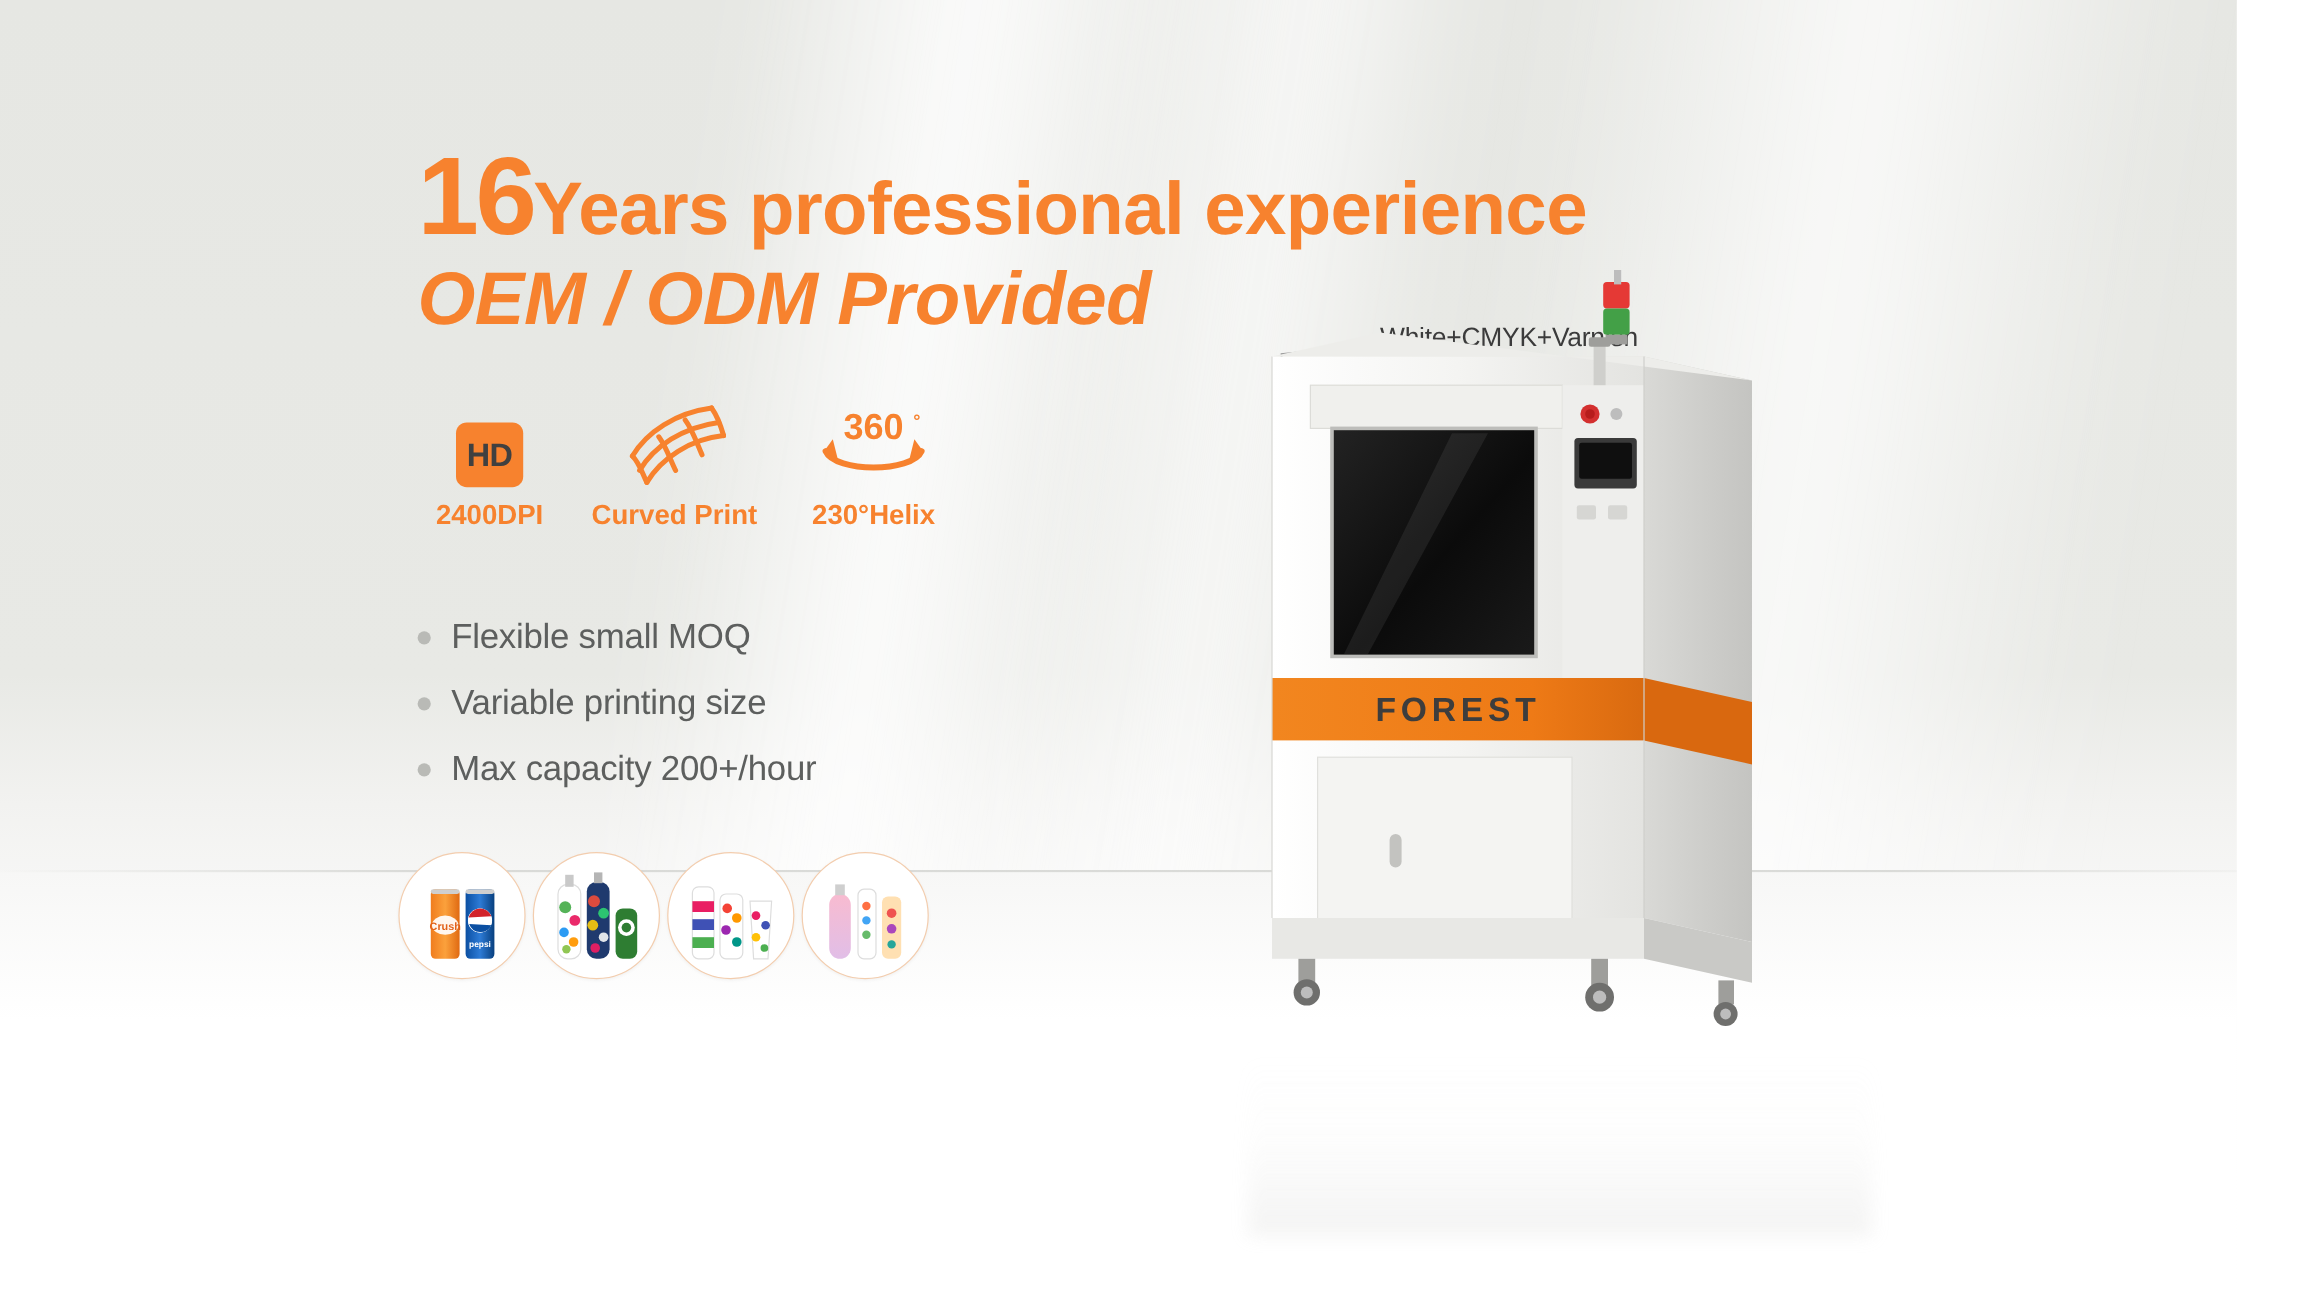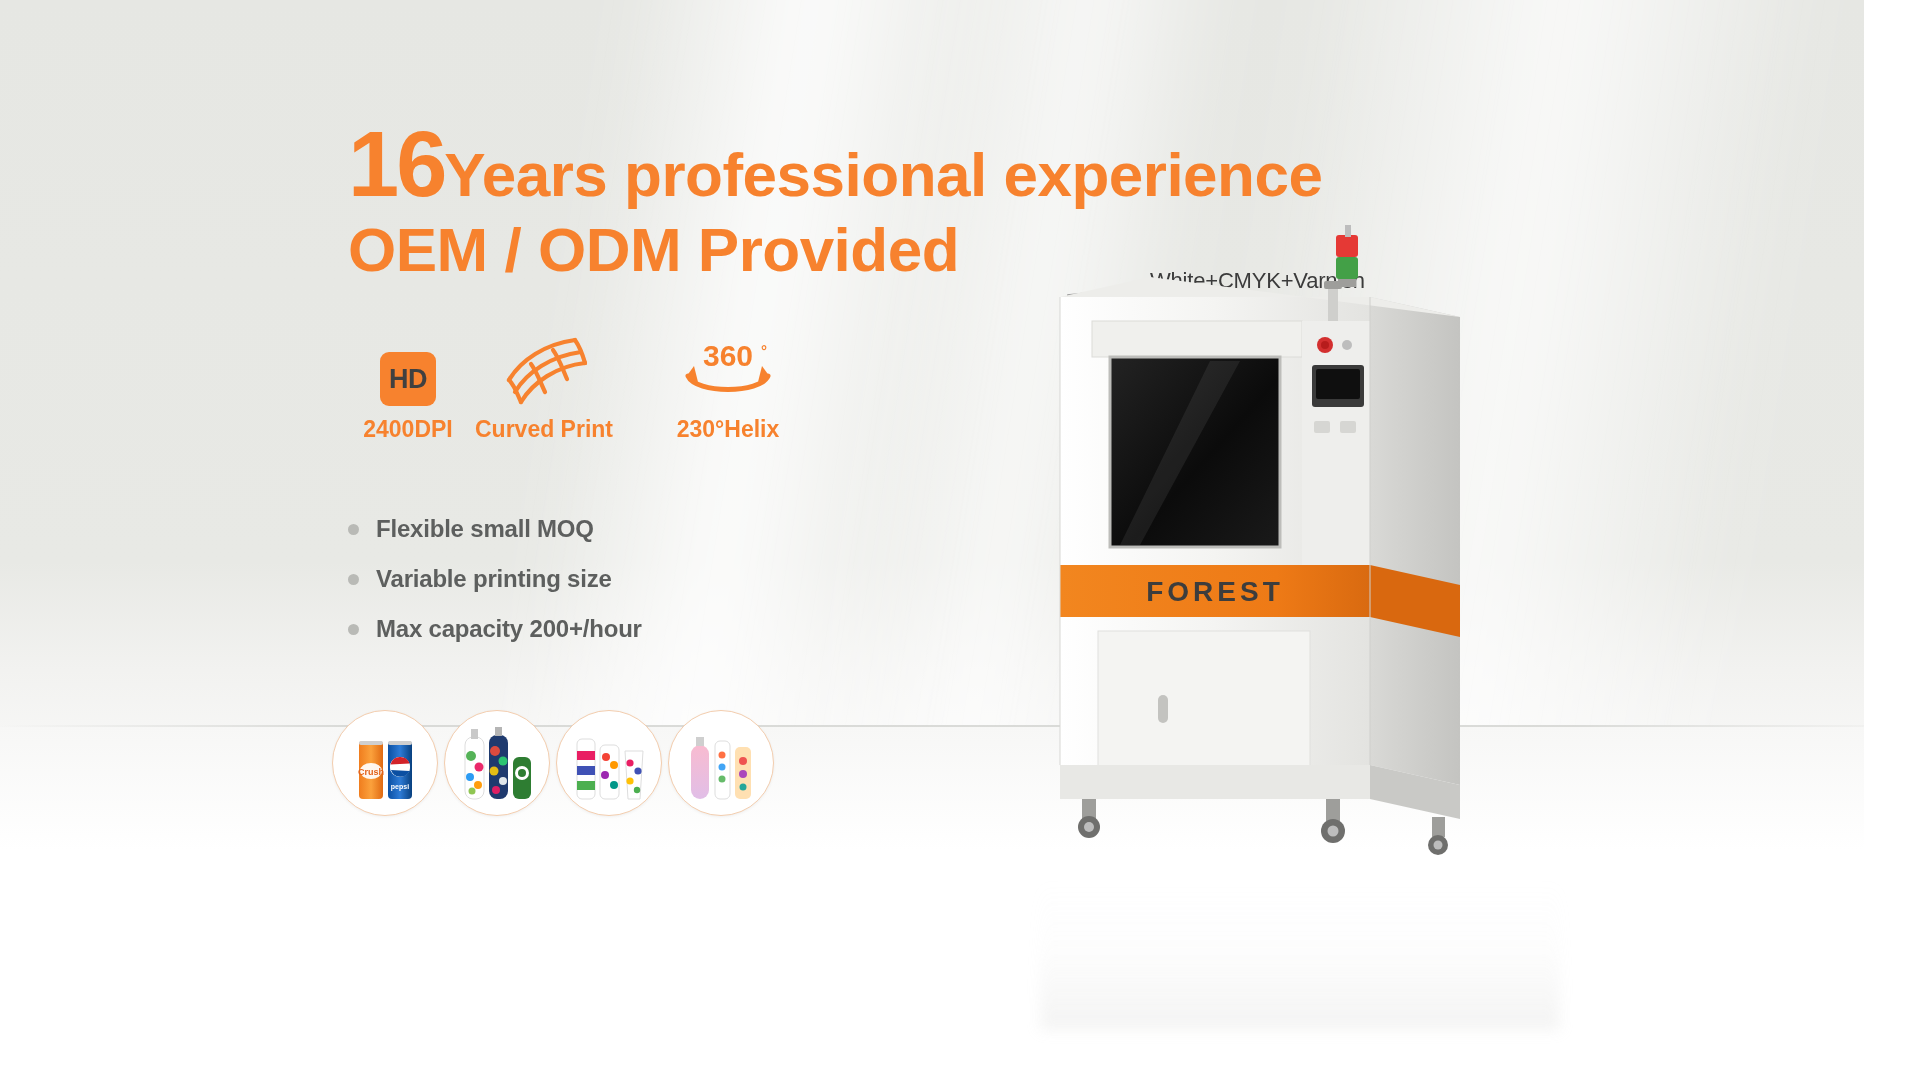--- a/index.html
+++ b/index.html
@@ -27,37 +27,37 @@
   .floor{position:absolute;left:0;top:727px;width:1920px;height:353px;
     background:linear-gradient(180deg,#f7f7f6 0%,#ffffff 35%,#ffffff 100%);}
 
   
   .copy{position:absolute;left:0;top:0;width:1100px;height:1080px;}
   .headline{position:absolute;left:348px;top:118px;width:1020px;
     color:#F7822E;line-height:1.02;letter-spacing:-0.5px;}
   .hl-row1{font-size:78px;font-weight:700;font-stretch:condensed;white-space:nowrap;}
   .hl-big{font-size:92px;font-weight:700;letter-spacing:-3px;}
   .hl-rest{font-size:62px;font-weight:700;letter-spacing:-0.5px;}
-  .hl-row2{font-size:62px;font-weight:700;letter-spacing:-0.5px;margin-top:6px;white-space:nowrap;}
+  .hl-row2{font-size:62px;font-weight:700;letter-spacing:-0.5px;margin-top:6px;white-space:nowrap;font-style:italic;}
 
   .features{position:absolute;left:348px;top:330px;width:520px;height:120px;}
   .feat{position:absolute;text-align:center;}
   .feat .fico{height:76px;display:flex;align-items:flex-end;justify-content:center;}
   .feat .flabel{margin-top:10px;font-size:23px;font-weight:700;color:#F7822E;white-space:nowrap;}
   .f1{left:0px;top:0;width:120px;}
-  .f2{left:106px;top:0;width:180px;}
+  .f2{left:124px;top:0;width:180px;}
   .f3{left:300px;top:0;width:160px;}
   .hd-badge{width:56px;height:54px;border-radius:9px;background:#F7822E;
     display:flex;align-items:center;justify-content:center;
     color:#404040;font-size:27px;font-weight:700;letter-spacing:-0.5px;}
 
   .bullets{position:absolute;left:348px;top:515px;width:520px;}
   .bullet{display:flex;align-items:center;margin-bottom:22px;}
   .bullet .dot{width:11px;height:11px;border-radius:50%;background:#b9bab6;margin-right:17px;flex:0 0 auto;}
-  .bullet .btxt{font-size:24px;color:#5d5f5e;letter-spacing:-0.2px;white-space:nowrap;font-weight:bold;}
+  .bullet .btxt{font-size:29px;color:#5d5f5e;letter-spacing:-0.2px;white-space:nowrap;}
 
   .thumbs{position:absolute;left:332px;top:710px;display:flex;gap:6px;}
   .thumb{width:104px;height:104px;border-radius:50%;background:#fff;
     border:1.5px solid #f3cdae;display:flex;align-items:flex-end;justify-content:center;
     overflow:hidden;box-shadow:0 1px 3px rgba(0,0,0,.05);position:relative;}
 
   
   .machine{position:absolute;left:1040px;top:225px;width:520px;height:650px;}
 
   .callout-label{position:absolute;left:1150px;top:268px;font-size:22px;color:#3b3b3b;

